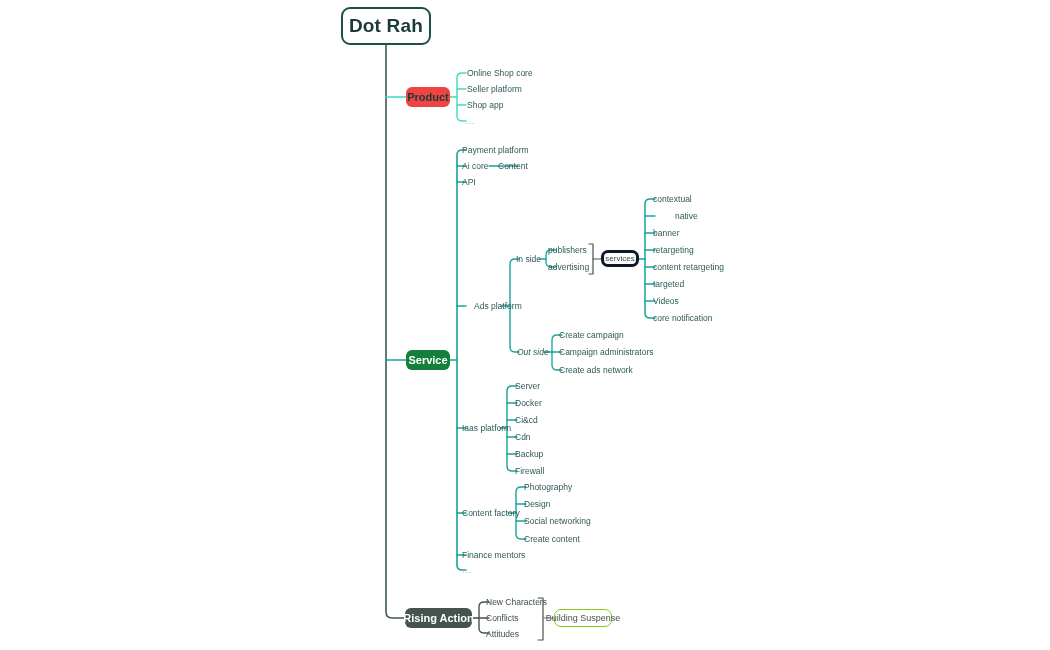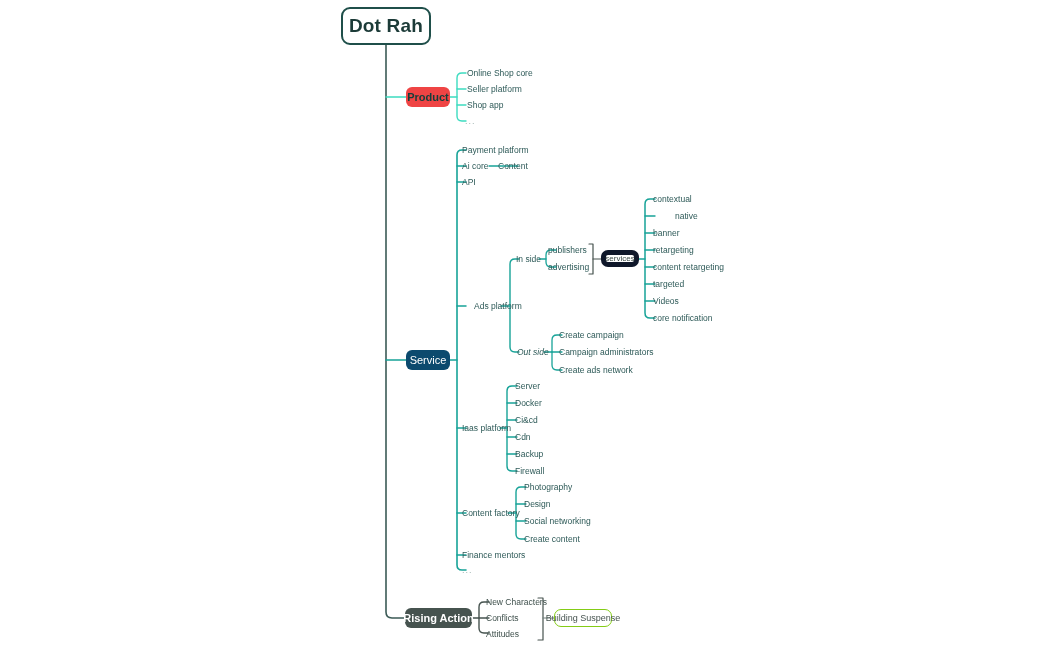--- a/index.html
+++ b/index.html
@@ -26,36 +26,36 @@
     letter-spacing:.2px;
   }
   .node-product{
     background:#ef4444;
     color:#133e3a;
     border-radius:6px;
     font-size:11px;
     font-weight:bold;
   }
   .node-service{
-    background:#0c4a6e;
+    background:#15803d;
     color:#ffffff;
     border-radius:6px;
     font-size:11px;
-    font-weight:normal;
+    font-weight:bold;
   }
   .node-rising{
     background:#46534f;
     color:#ffffff;
     border-radius:6px;
     font-size:11px;
     font-weight:bold;
   }
   .node-pill{
     background:#ffffff;
-    border:5px solid #0f172a;
+    border:3px solid #0f172a;
     border-radius:7px;
     color:#3b4a46;
     font-size:8px;
   }
   .node-pill-lg{
     background:#ffffff;
     border:1px solid #84cc16;
     border-radius:7px;
     color:#46534f;
     font-size:9px;

